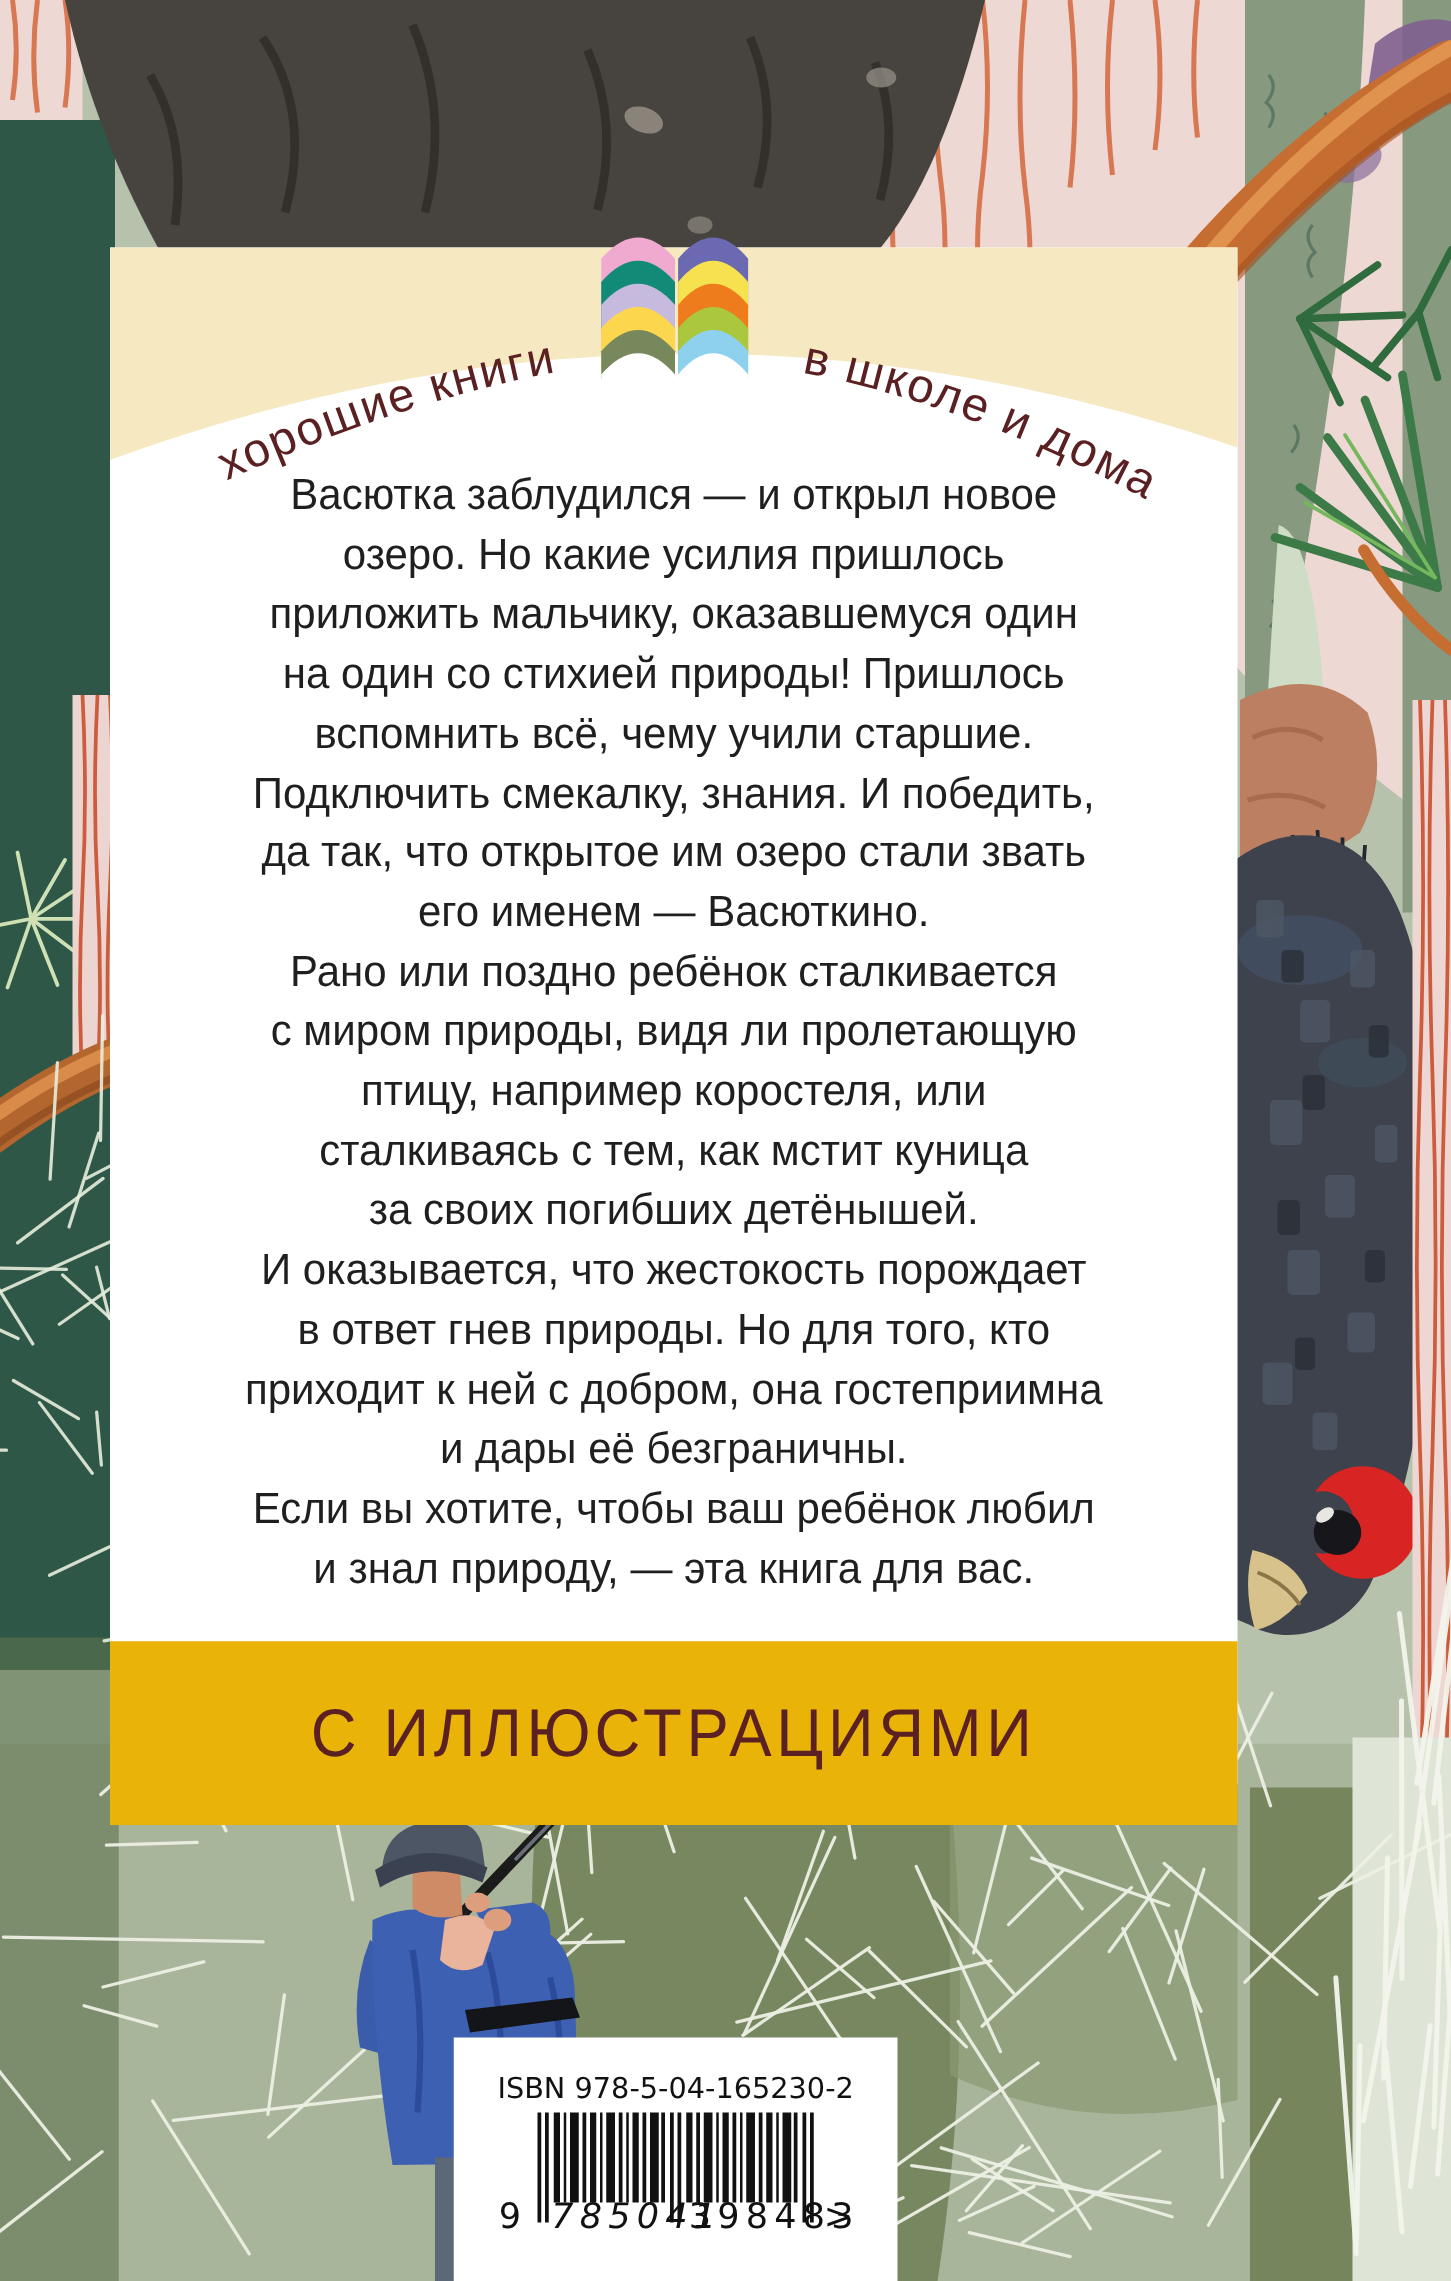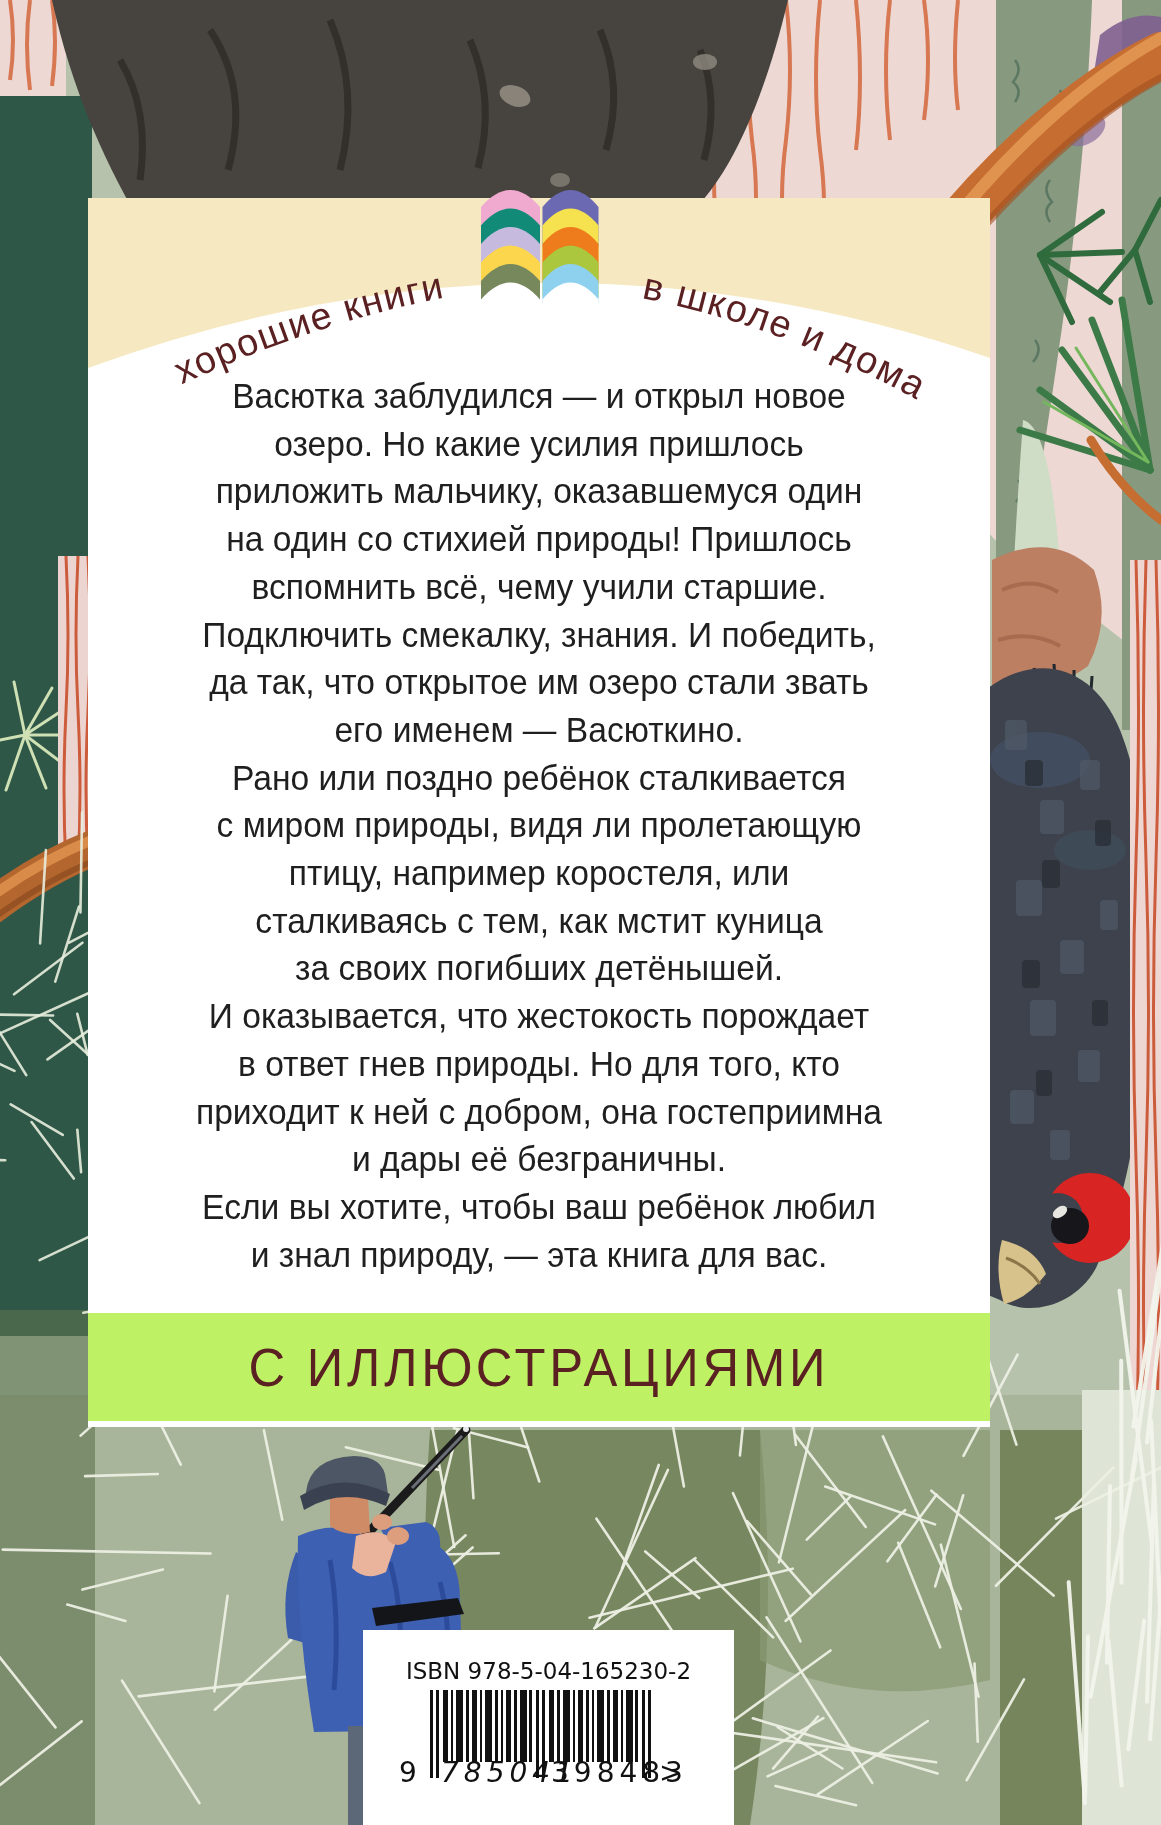--- a/index.html
+++ b/index.html
@@ -7,26 +7,26 @@
          font-family:"Liberation Sans",sans-serif;}
   .stage svg{display:block;}
   .bg{position:absolute;left:0;top:0;}
   
   .panel{position:absolute;left:88px;top:198px;width:902px;height:1229px;background:#ffffff;overflow:visible;}
   .banner-svg{position:absolute;left:0;top:-13px;}
   .annotation{position:absolute;left:0;top:174px;width:902px;text-align:center;
               font-size:35px;line-height:47.7px;color:#1f1f1f;
               transform:scaleX(.96);transform-origin:50% 0;}
   .annotation div{white-space:nowrap;}
-  .footer-band{position:absolute;left:0;top:1115px;width:902px;height:108px;background:#bef264;
+  .footer-band{position:absolute;left:0;top:1115px;width:902px;height:147px;background:#eab308;
                display:flex;align-items:center;justify-content:center;}
   .footer-band span{font-size:54px;letter-spacing:4px;color:#5b2122;font-weight:500;
                     transform:scaleX(.94);white-space:nowrap;}
   
-  .barcode-box{position:absolute;left:363px;top:1630px;width:355px;height:195px;background:#ffffff;padding-left:16px;}
+  .barcode-box{position:absolute;left:363px;top:1630px;width:355px;height:195px;background:#ffffff;}
   .isbn{position:absolute;left:0;top:28px;width:100%;text-align:center;
         font-size:23px;color:#111;font-family:"DejaVu Sans",sans-serif;}
   .bars-svg{position:absolute;left:0;top:58px;}
   .digits{position:absolute;left:0;top:126px;width:100%;height:36px;
           font-size:28px;color:#111;font-family:"DejaVu Sans",sans-serif;}
   .digits span{position:absolute;top:0;}
   .d1{left:36px;} .d2{left:78px;letter-spacing:5px;font-style:italic;} .d3{left:188px;letter-spacing:5px;} .d4{left:296px;}
 </style>
 </head>
 <body>

